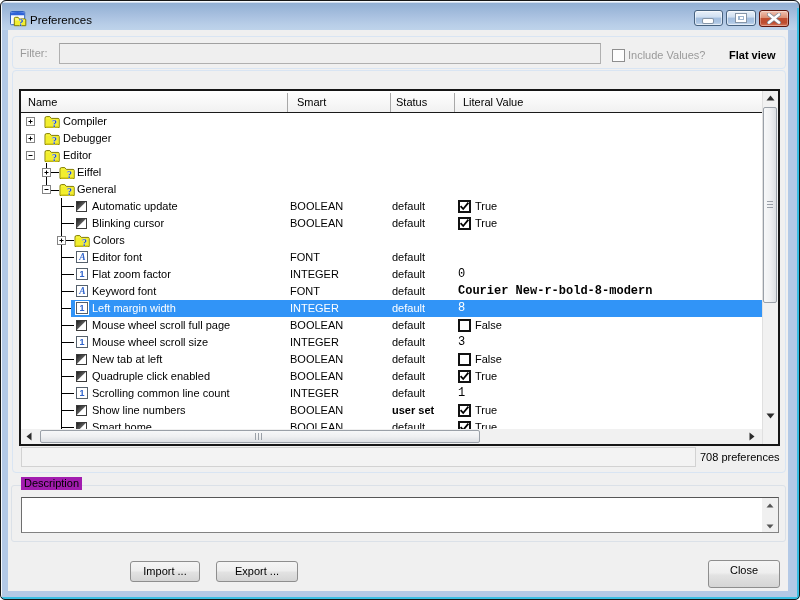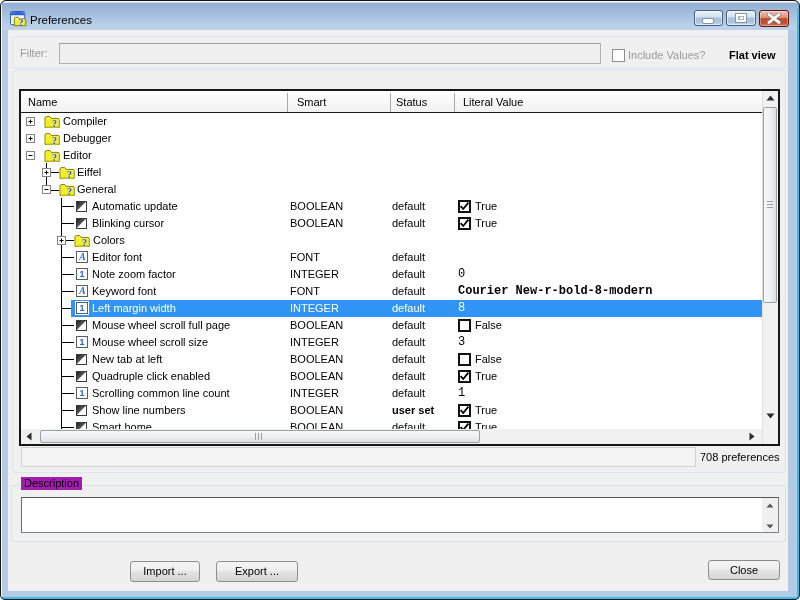--- a/index.html
+++ b/index.html
@@ -206,21 +206,21 @@
 <rect x="0.5" y="0.5" width="11" height="11" fill="#ffffff" stroke="#55606c"></rect>
 <text x="6.3" y="9.4" font-family="Liberation Serif" font-size="9.5" font-style="italic" font-weight="bold" fill="#2d62cc" text-anchor="middle">A</text>
 </svg>
 <div class="t" style="left:92px;top:251px">Editor font</div>
 <div class="t" style="left:290px;top:251px">FONT</div>
 <div class="t" style="left:392px;top:251px">default</div>
 <svg style="position:absolute;left:76px;top:268px" width="12" height="12" viewBox="0 0 12 12">
 <rect x="0.5" y="0.5" width="11" height="11" fill="#ffffff" stroke="#55606c"></rect>
 <text x="6" y="9.3" font-family="Liberation Sans" font-size="9" font-weight="bold" fill="#2d62cc" text-anchor="middle">1</text>
 </svg>
-<div class="t" style="left:92px;top:268px">Note zoom factor</div>
+<div class="t" style="left:92px;top:268px">Flat zoom factor</div>
 <div class="t" style="left:290px;top:268px">INTEGER</div>
 <div class="t" style="left:392px;top:268px">default</div>
 <div class="tm" style="left:458px;top:268px">0</div>
 <svg style="position:absolute;left:76px;top:285px" width="12" height="12" viewBox="0 0 12 12">
 <rect x="0.5" y="0.5" width="11" height="11" fill="#ffffff" stroke="#55606c"></rect>
 <text x="6.3" y="9.4" font-family="Liberation Serif" font-size="9.5" font-style="italic" font-weight="bold" fill="#2d62cc" text-anchor="middle">A</text>
 </svg>
 <div class="t" style="left:92px;top:285px">Keyword font</div>
 <div class="t" style="left:290px;top:285px">FONT</div>
 <div class="t" style="left:392px;top:285px">default</div>
@@ -372,15 +372,15 @@
 <div style="position:absolute;left:762px;top:498px;width:16px;height:34px;background:#f0f0f0"></div>
 <svg style="position:absolute;left:766px;top:503px" width="8" height="5" viewBox="0 0 8 5">
       <path d="M4 0.5 L7.5 4.5 H0.5 Z" fill="#555"></path>
     </svg>
 <svg style="position:absolute;left:766px;top:524px" width="8" height="5" viewBox="0 0 8 5">
       <path d="M0.5 0.5 H7.5 L4 4.5 Z" fill="#555"></path>
     </svg>
 
 <div class="btn" style="left:130px;top:561px;width:70px;height:21px;line-height:19px">Import ...</div>
 <div class="btn" style="left:216px;top:561px;width:82px;height:21px;line-height:19px">Export ...</div>
-<div class="btn" style="left:708px;top:560px;width:72px;height:20px;line-height:18px">Close</div>
+<div class="btn" style="left:708px;top:560px;width:72px;height:28px;line-height:18px">Close</div>
 
 </div>
 
 </body></html>

